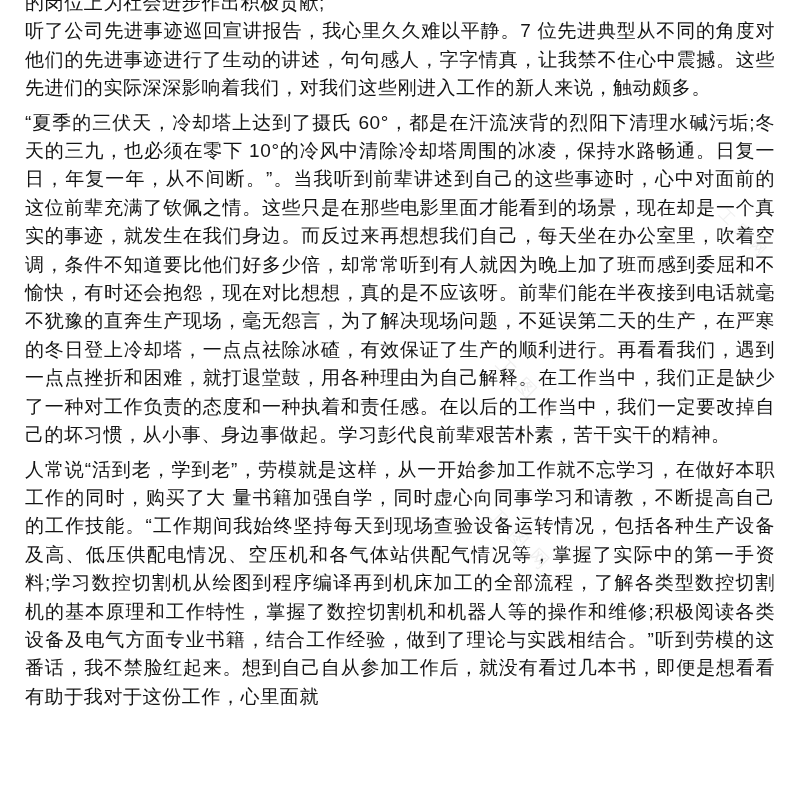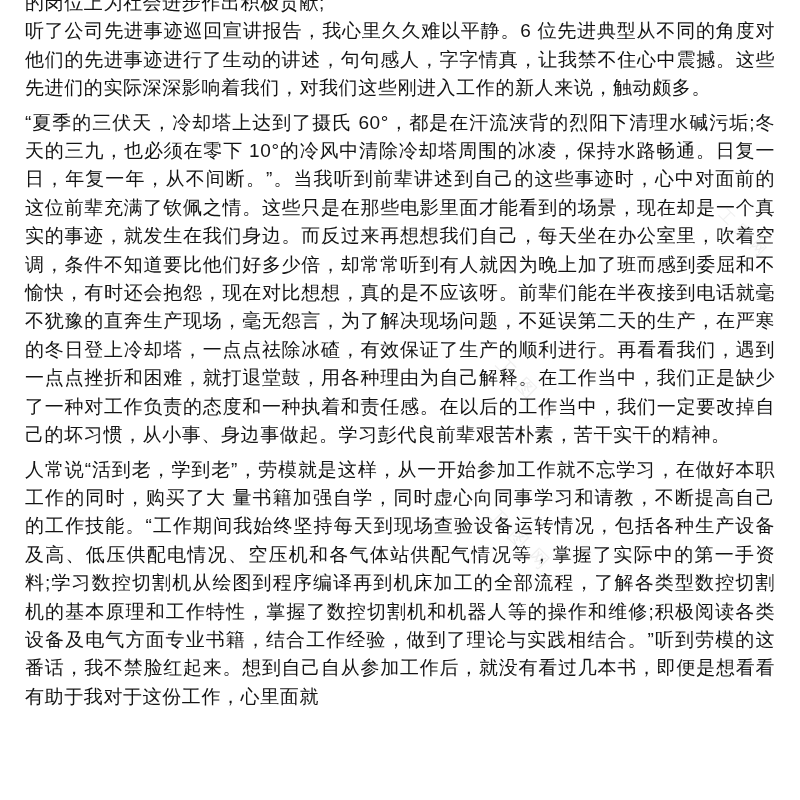--- a/index.html
+++ b/index.html
@@ -49,20 +49,20 @@
   }
   #wm1 { left: 508px; top: 352px; }
   #wm2 { left: 500px; top: 502px; }
   #wm3 { left: 728px; top: 205px; font-size: 15px; letter-spacing: 7px; }
 </style>
 </head>
 <body>
 
 <div class="page">
   <p class="tight">的岗位上为社会进步作出积极贡献;</p>
-  <p>听了公司先进事迹巡回宣讲报告，我心里久久难以平静。6 位先进典型从不同的角度对他们的先进事迹进行了生动的讲述，句句感人，字字情真，让我禁不住心中震撼。这些先进们的实际深深影响着我们，对我们这些刚进入工作的新人来说，触动颇多。</p>
+  <p>听了公司先进事迹巡回宣讲报告，我心里久久难以平静。7 位先进典型从不同的角度对他们的先进事迹进行了生动的讲述，句句感人，字字情真，让我禁不住心中震撼。这些先进们的实际深深影响着我们，对我们这些刚进入工作的新人来说，触动颇多。</p>
   <p>“夏季的三伏天，冷却塔上达到了摄氏 60°，都是在汗流浃背的烈阳下清理水碱污垢;冬天的三九，也必须在零下 10°的冷风中清除冷却塔周围的冰凌，保持水路畅通。日复一日，年复一年，从不间断。”。当我听到前辈讲述到自己的这些事迹时，心中对面前的这位前辈充满了钦佩之情。这些只是在那些电影里面才能看到的场景，现在却是一个真实的事迹，就发生在我们身边。而反过来再想想我们自己，每天坐在办公室里，吹着空调，条件不知道要比他们好多少倍，却常常听到有人就因为晚上加了班而感到委屈和不愉快，有时还会抱怨，现在对比想想，真的是不应该呀。前辈们能在半夜接到电话就毫不犹豫的直奔生产现场，毫无怨言，为了解决现场问题，不延误第二天的生产，在严寒的冬日登上冷却塔，一点点祛除冰碴，有效保证了生产的顺利进行。再看看我们，遇到一点点挫折和困难，就打退堂鼓，用各种理由为自己解释。在工作当中，我们正是缺少了一种对工作负责的态度和一种执着和责任感。在以后的工作当中，我们一定要改掉自己的坏习惯，从小事、身边事做起。学习彭代良前辈艰苦朴素，苦干实干的精神。</p>
   <p>人常说“活到老，学到老”，劳模就是这样，从一开始参加工作就不忘学习，在做好本职工作的同时，购买了大 量书籍加强自学，同时虚心向同事学习和请教，不断提高自己的工作技能。“工作期间我始终坚持每天到现场查验设备运转情况，包括各种生产设备及高、低压供配电情况、空压机和各气体站供配气情况等，掌握了实际中的第一手资料;学习数控切割机从绘图到程序编译再到机床加工的全部流程，了解各类型数控切割机的基本原理和工作特性，掌握了数控切割机和机器人等的操作和维修;积极阅读各类设备及电气方面专业书籍，结合工作经验，做到了理论与实践相结合。”听到劳模的这番话，我不禁脸红起来。想到自己自从参加工作后，就没有看过几本书，即便是想看看有助于我对于这份工作，心里面就</p>
 </div>
 
 <span id="wm1" class="watermark">工图网</span>
 <span id="wm2" class="watermark">工图网</span>
 <span id="wm3" class="watermark">工图网</span>
 
 </body></html>

